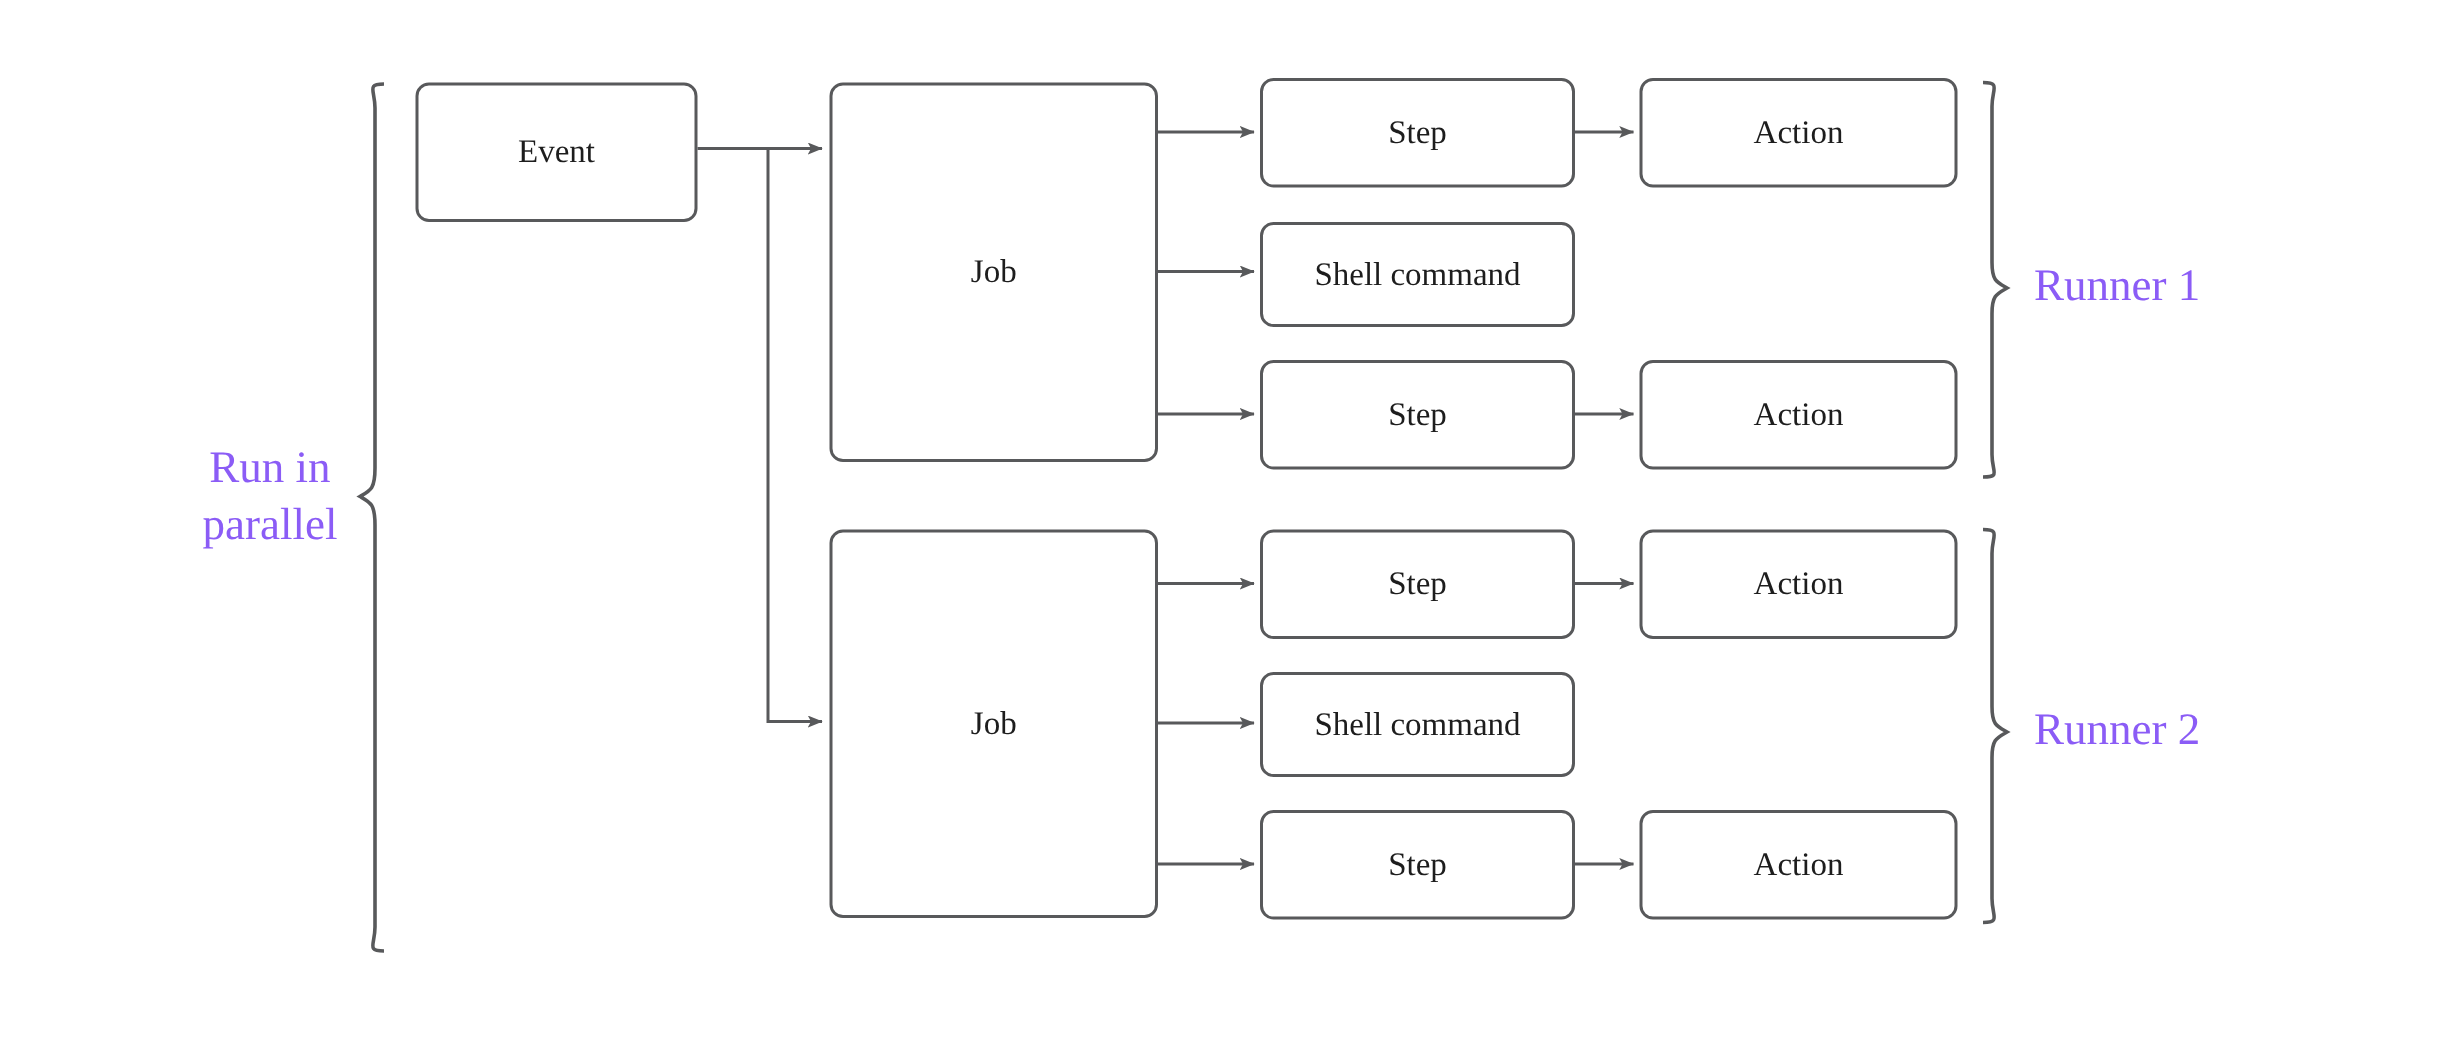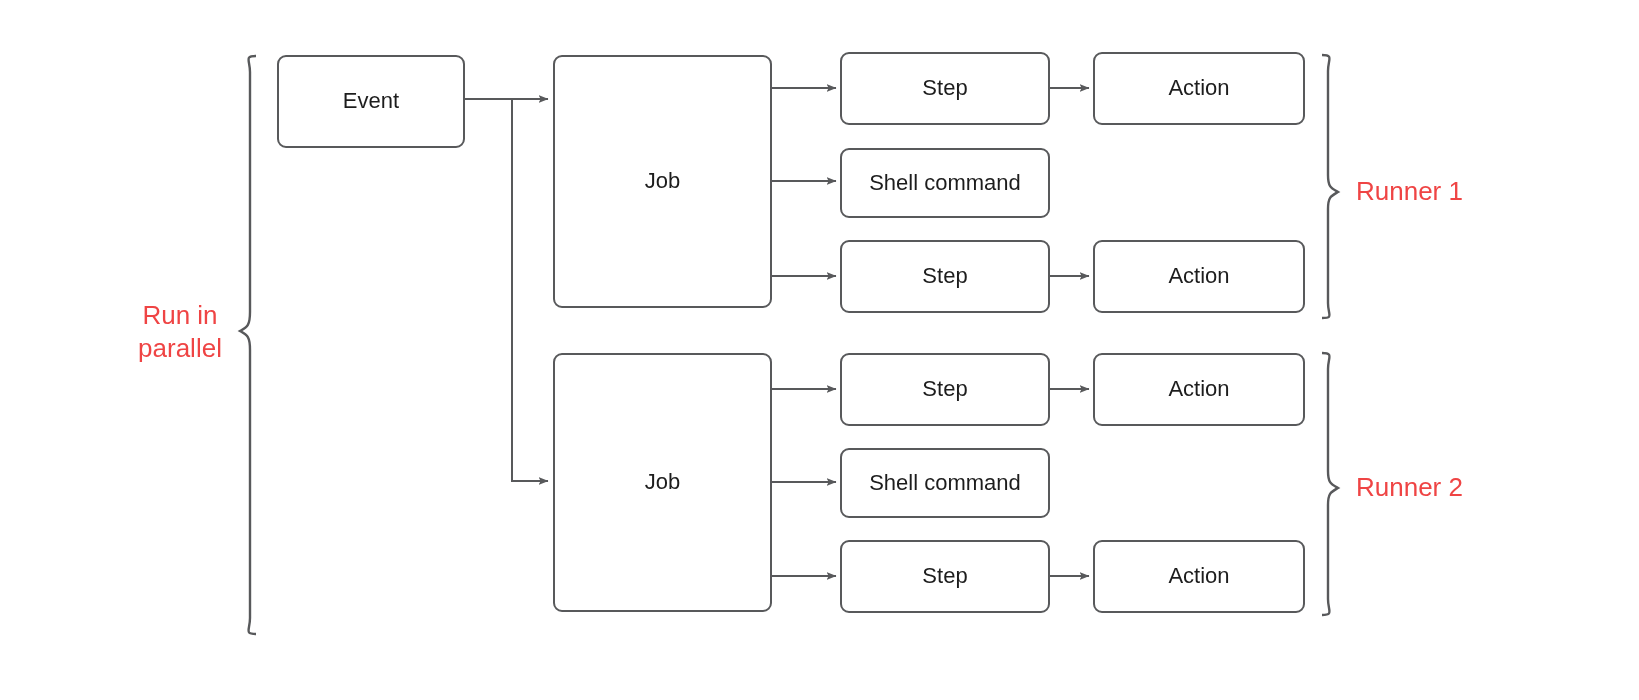--- a/index.html
+++ b/index.html
@@ -5,21 +5,21 @@
   html, body {
     margin: 0;
     padding: 0;
     background: #ffffff;
   }
   #canvas {
     position: relative;
     width: 1639px;
     height: 700px;
     background: #ffffff;
-    font-family: Liberation Sans, sans-serif;
+    font-family: Liberation Serif, serif;
     overflow: hidden;
   }
   #svg-layer {
     position: absolute;
     left: 0;
     top: 0;
     width: 1639px;
     height: 700px;
   }
   .node-box {
@@ -32,22 +32,22 @@
     align-items: center;
     justify-content: center;
     color: #1d1d1d;
     font-size: 22px;
     line-height: 1.2;
     text-align: center;
     white-space: nowrap;
   }
   .group-label {
     position: absolute;
-    color: #ef4444;
-    font-size: 26px;
+    color: #8b5cf6;
+    font-size: 30px;
     line-height: 1.25;
     white-space: pre-line;
   }
   .group-label.left {
     text-align: center;
     transform: translateY(-50%);
   }
   .group-label.right {
     text-align: left;
     transform: translateY(-50%);

